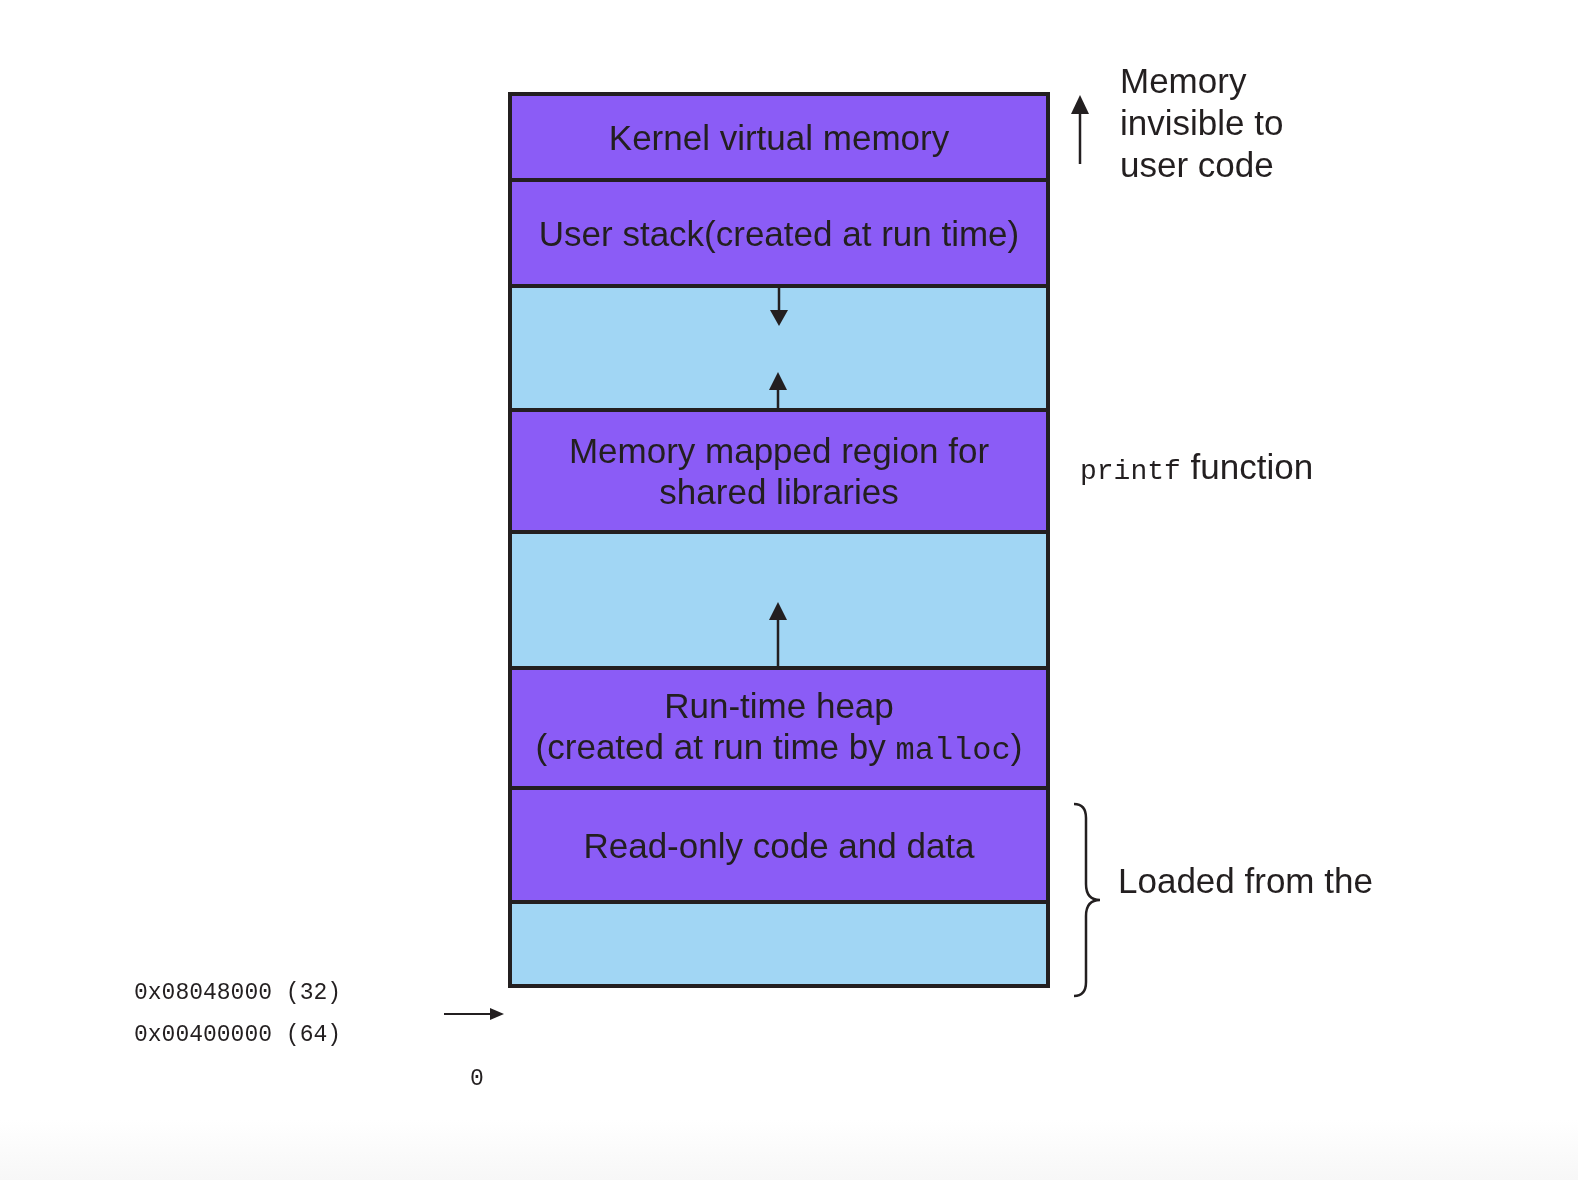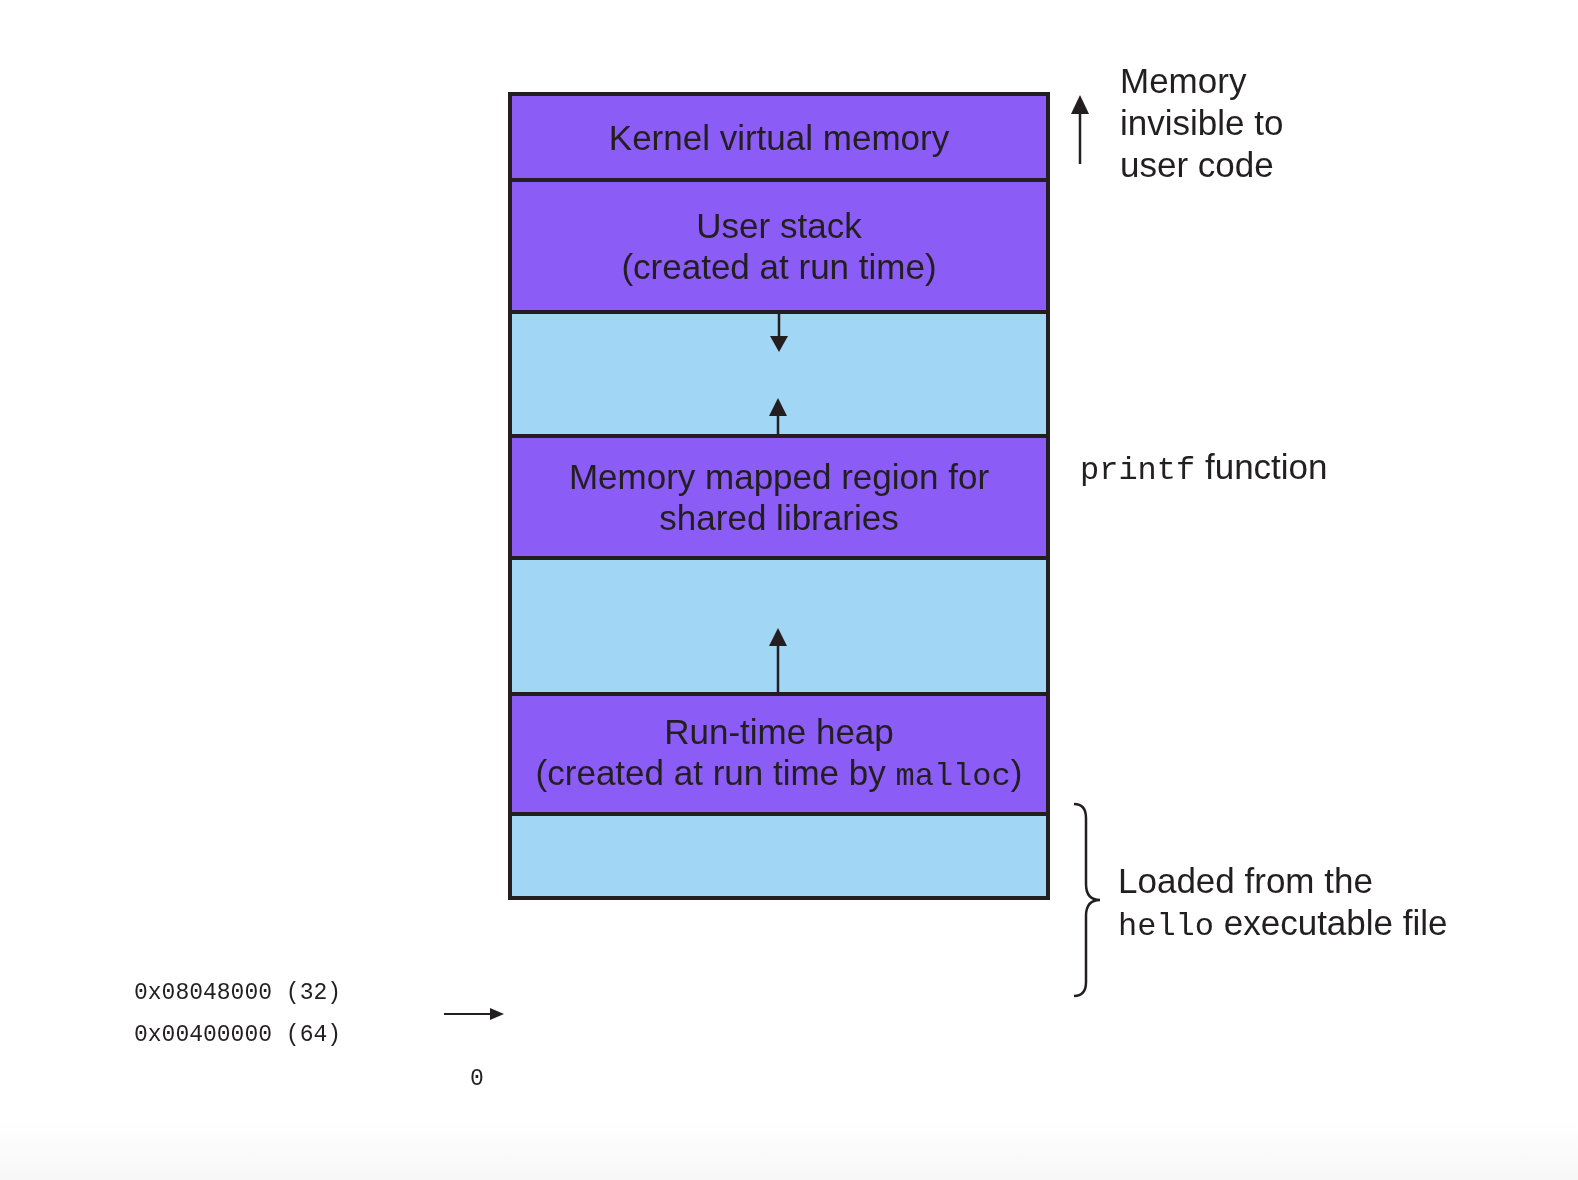--- a/index.html
+++ b/index.html
@@ -18,31 +18,31 @@
       display: flex; align-items: center; justify-content: center; text-align: center;
       font-size: 35px; line-height: 41px; background: #8b5cf6;
       border-bottom: 4px solid #231f20;
     }
     .seg:last-child { border-bottom: none; }
     .seg.free { background: #a1d6f4; }
     .seg-text { display: block; }
     .seg-text .mono { font-size: 32px; }
     .arrow-svg { position: absolute; left: 0; top: 0; width: 100%; height: 100%; overflow: visible; }
     .annot { position: absolute; font-size: 35px; line-height: 42px; }
-    .annot .mono { font-size: 32px; }
+    .annot .mono { font-size: 28px; }
     .addr { position: absolute; font-family: "Liberation Mono", monospace; font-size: 23px; line-height: 42px; white-space: pre; }
   </style>
 </head>
 <body>
 
 <div class="stack">
   <div class="seg" style="height:86px">
     <span class="seg-text">Kernel virtual memory</span>
   </div>
-  <div class="seg" style="height:132px; flex-direction:column">
+  <div class="seg" style="height:106px; flex-direction:row">
     <span class="seg-text">User stack</span>
     <span class="seg-text">(created at run time)</span>
   </div>
   <div class="seg free" style="height:124px">
     <svg class="arrow-svg">
       <g>
         <line x1="267" y1="0" x2="267" y2="26" stroke="#231f20" stroke-width="2.5"></line>
         <polygon points="258,22 276,22 267,38" fill="#231f20"></polygon>
       </g>
       <g>
@@ -60,20 +60,23 @@
       <g>
         <line x1="266" y1="132" x2="266" y2="82" stroke="#231f20" stroke-width="2.5"></line>
         <polygon points="257,86 275,86 266,68" fill="#231f20"></polygon>
       </g>
     </svg>
   </div>
   <div class="seg" style="height:120px; flex-direction:column">
     <span class="seg-text">Run-time heap</span>
     <span class="seg-text"><span>(created at run time by </span><span class="mono">malloc</span><span>)</span></span>
   </div>
+  <div class="seg" style="height:114px">
+    <span class="seg-text">Read-only code and data</span>
+  </div>
   <div class="seg free" style="height:80px"></div>
 </div>
 
 <svg style="position:absolute; left:1066px; top:92px; width:30px; height:76px;">
   <line x1="14" y1="72" x2="14" y2="16" stroke="#231f20" stroke-width="2.5"></line>
   <polygon points="5,22 23,22 14,3" fill="#231f20"></polygon>
 </svg>
 <div class="annot" style="left:1120px; top:60px;">
   <div>Memory</div>
   <div>invisible to</div>
@@ -82,21 +85,20 @@
 
 <div class="annot" style="left:1080px; top:446px;">
   <span class="mono">printf</span><span> function</span>
 </div>
 
 <svg style="position:absolute; left:1066px; top:800px; width:40px; height:200px;">
   <path d="M8,4 Q20,4 20,18 L20,84 Q20,100 34,100 Q20,100 20,116 L20,182 Q20,196 8,196" fill="none" stroke="#231f20" stroke-width="2.5"></path>
 </svg>
 <div class="annot" style="left:1118px; top:860px;">
   <div>Loaded from the</div>
-  <div><span class="mono">hello</span><span> executable file</span></div>
 </div>
 
 <div class="addr" style="left:134px; top:972px;">0x08048000 (32)</div>
 <div class="addr" style="left:134px; top:1014px;text-align:center;">0x00400000 (64)</div>
 <div class="addr" style="left:470px; top:1058px;">0</div>
 <svg style="position:absolute; left:444px; top:1004px; width:64px; height:20px;">
   <line x1="0" y1="10" x2="50" y2="10" stroke="#231f20" stroke-width="2"></line>
   <polygon points="46,4 60,10 46,16" fill="#231f20"></polygon>
 </svg>
 

